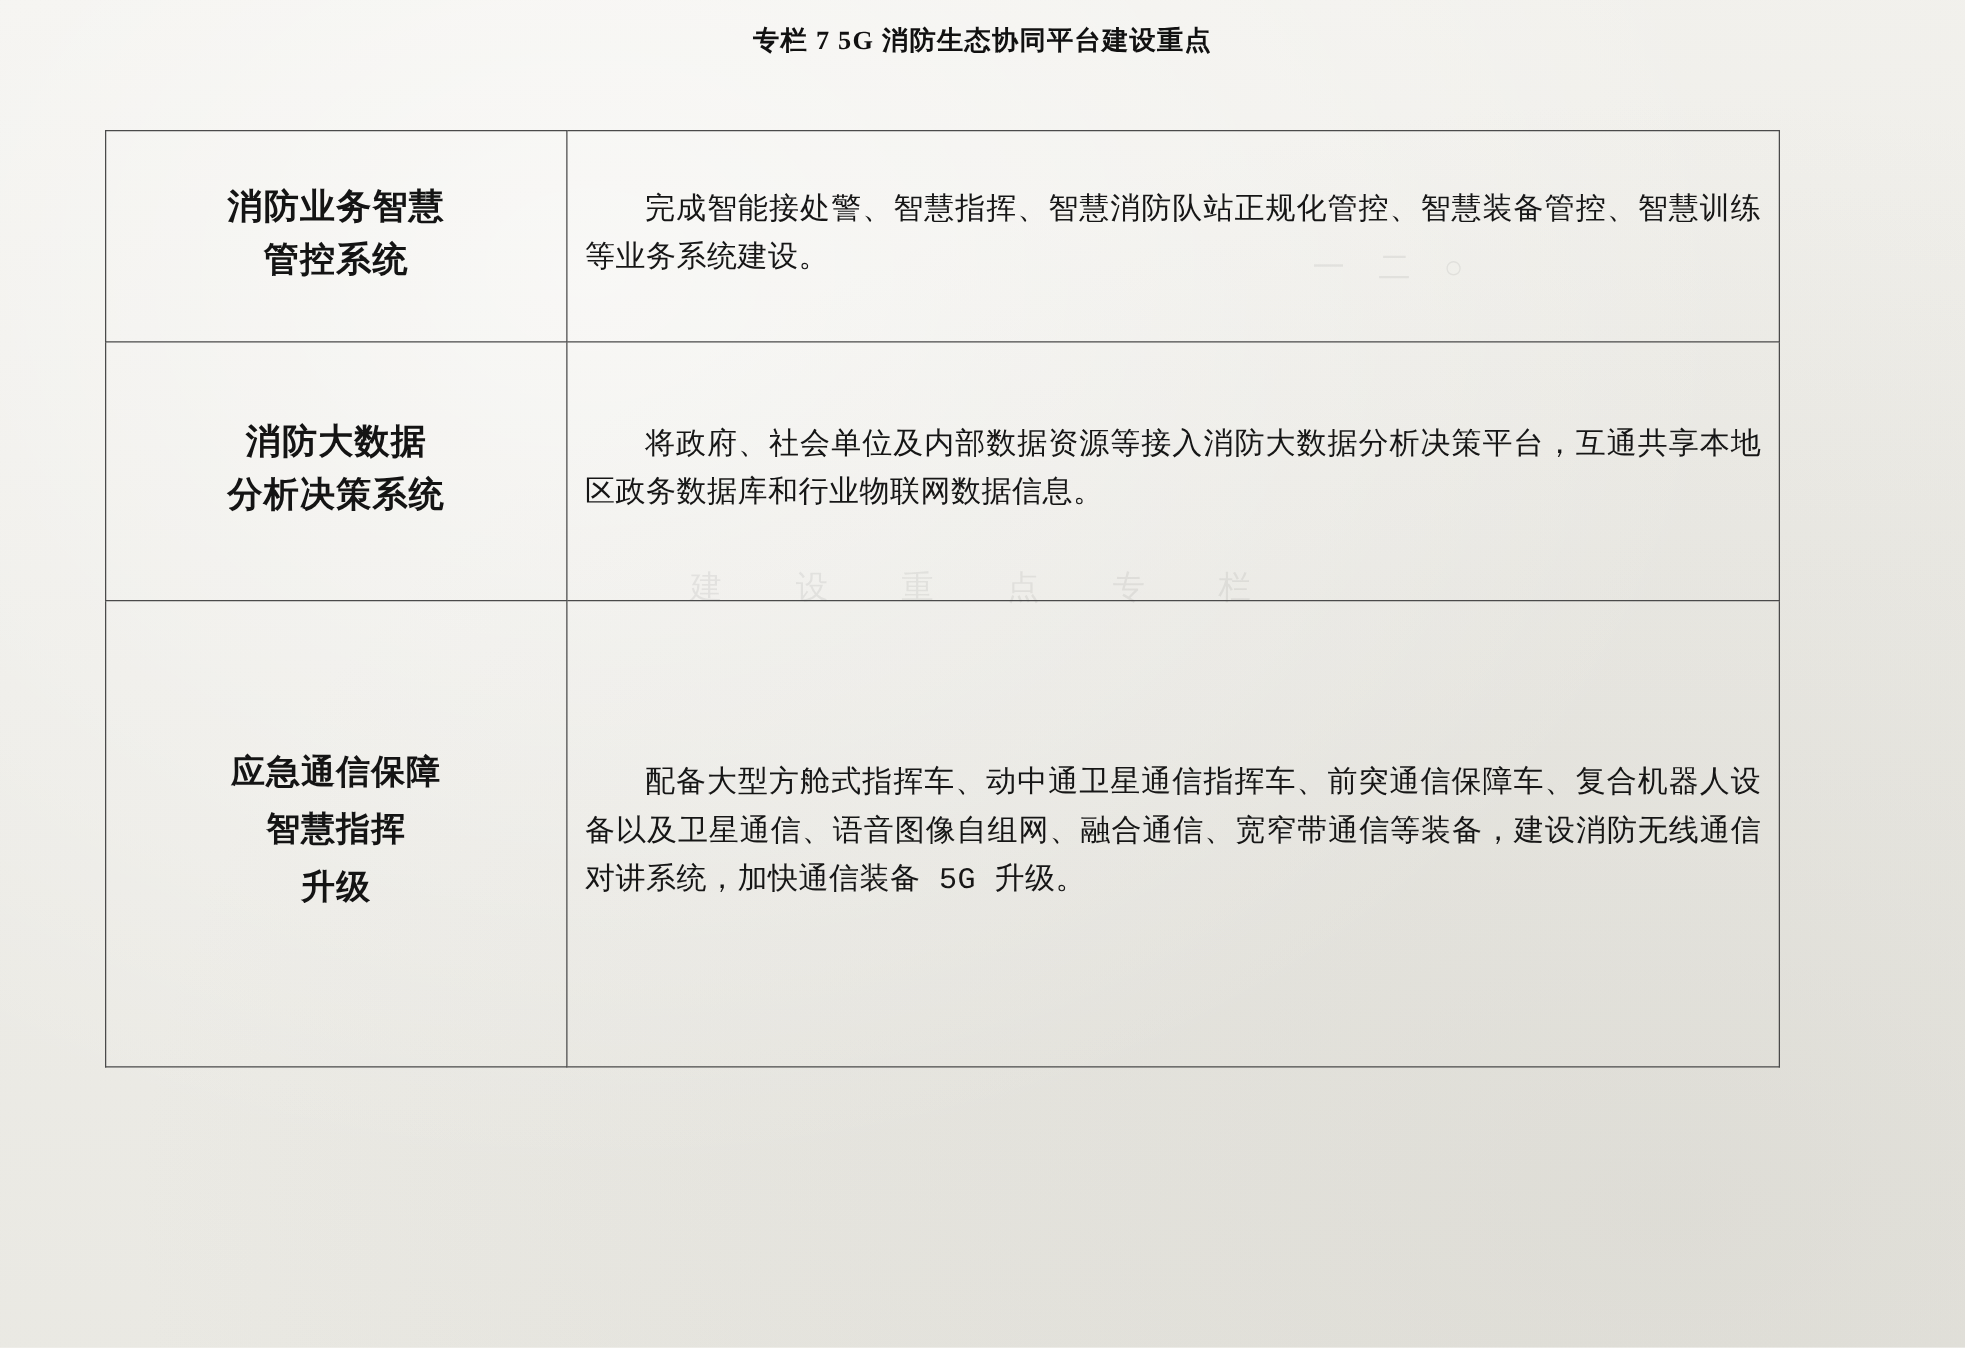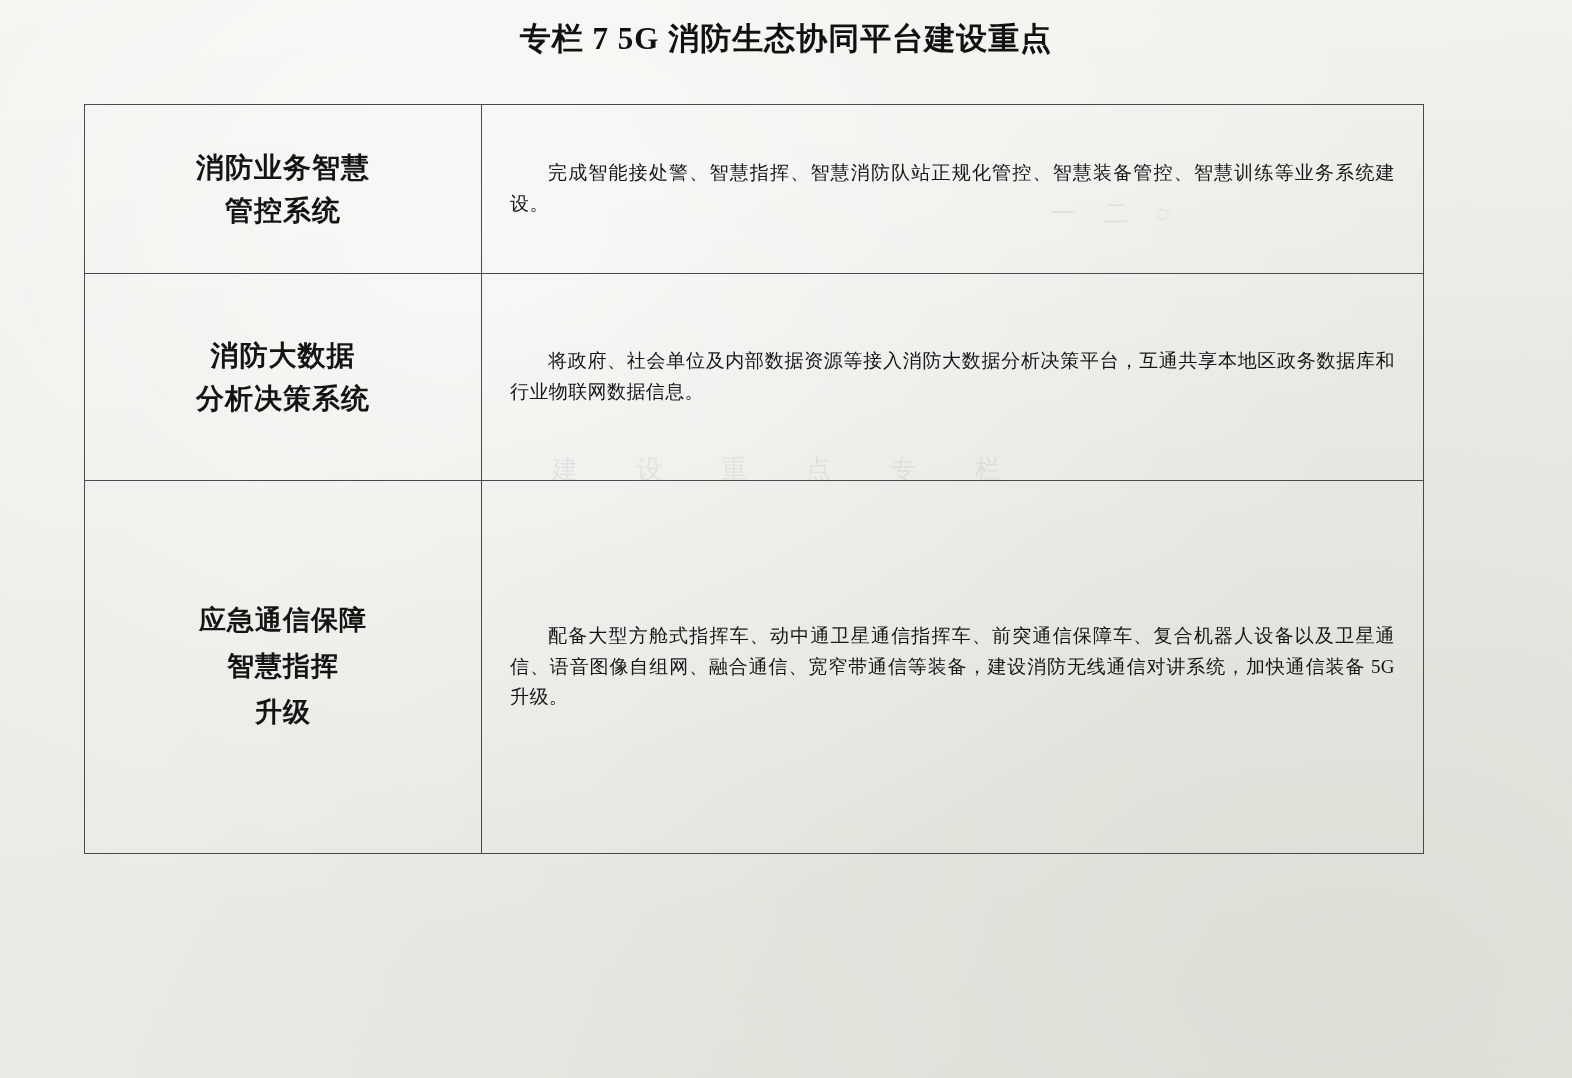--- a/index.html
+++ b/index.html
@@ -33,51 +33,52 @@
       repeating-linear-gradient(90deg, rgba(0,0,0,0.010) 0px, rgba(0,0,0,0.010) 1px, rgba(255,255,255,0) 1px, rgba(255,255,255,0) 4px);
     pointer-events: none;
   }
 
   .page-title {
     position: absolute;
     top: 18px;
     left: 0;
     width: 100%;
     text-align: center;
-    font-size: 31px;
+    font-size: 21px;
     font-weight: bold;
     letter-spacing: 1px;
     color: #111;
     font-family: "Liberation Serif", "DejaVu Serif", serif;
   }
 
   table.box-table {
     position: absolute;
     top: 104px;
     left: 84px;
     width: 1340px;
     border-collapse: collapse;
     table-layout: fixed;
   }
   table.box-table td {
     border: 1.5px solid #4a4a4a;
     vertical-align: middle;
-    padding: 10px 28px;
+    padding: 10px 14px;
+    font-family: Liberation Mono, monospace;
   }
   td.label-cell {
     width: 340px;
     text-align: center;
     font-size: 28px;
     font-weight: bold;
     line-height: 1.55;
     letter-spacing: 1px;
     color: #141414;
   }
   td.body-cell {
-    font-size: 19px;
+    font-size: 24px;
     line-height: 1.62;
     text-align: justify;
     text-justify: inter-ideograph;
     text-indent: 2em;
     letter-spacing: 0.4px;
     color: #161616;
     padding: 14px 24px 16px 22px;
   }
   .label-cell .ln { display: block; }
 

